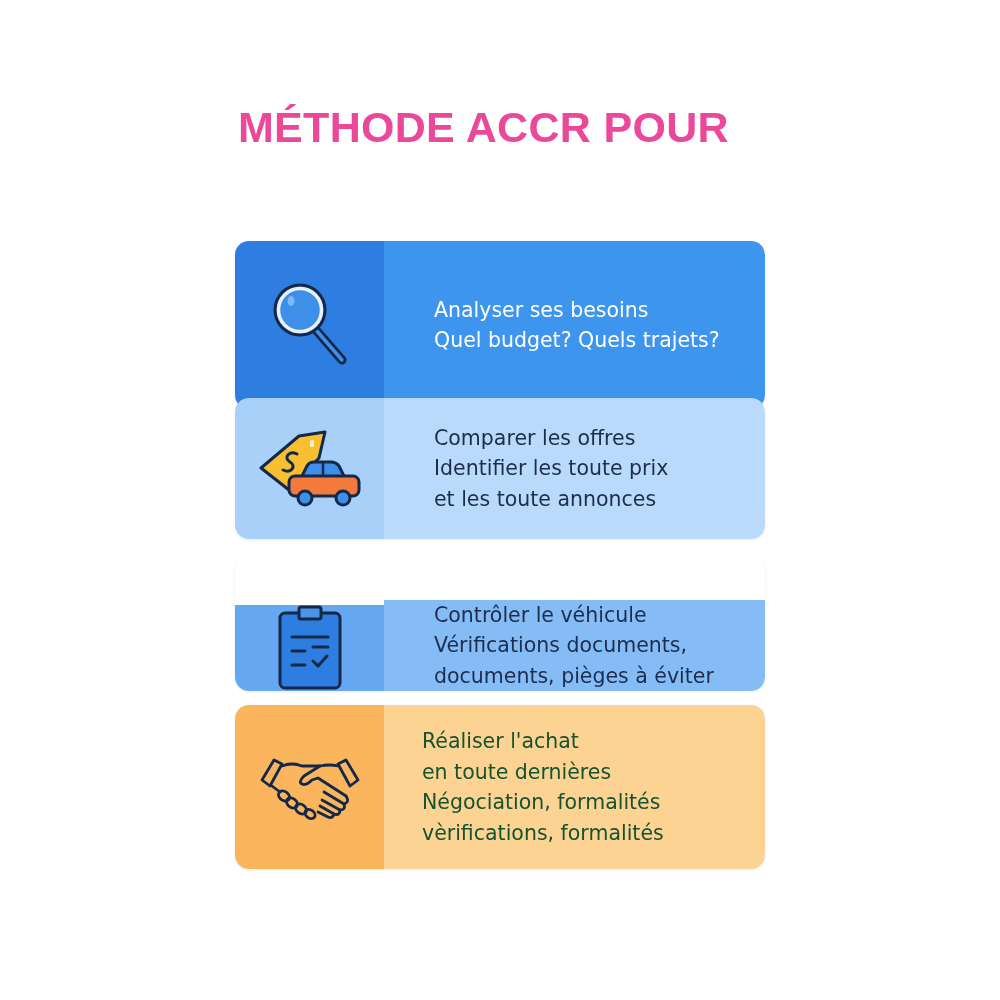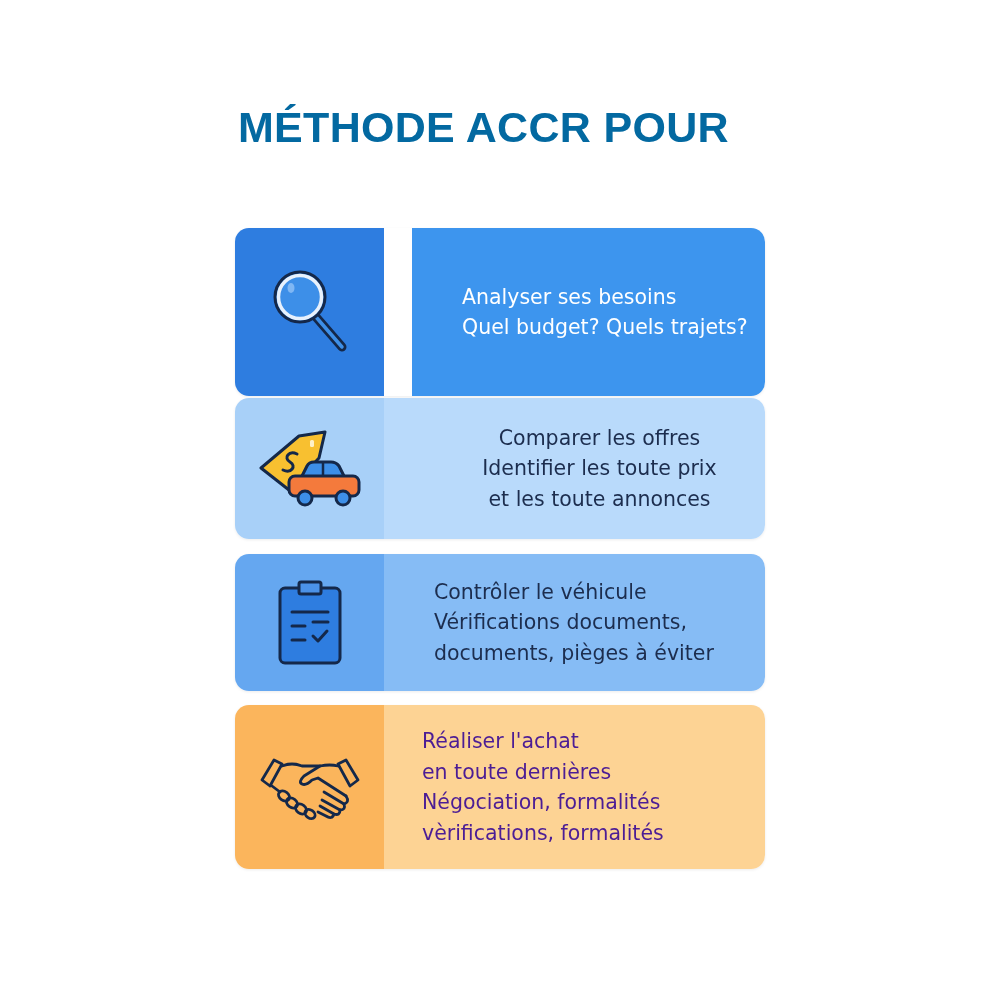--- a/index.html
+++ b/index.html
@@ -3,21 +3,21 @@
 <meta charset="utf-8">
 <style>
   html, body { margin: 0; padding: 0; }
   body {
     width: 1000px; height: 1000px; background: #ffffff;
     position: relative; overflow: hidden;
     font-family: "Liberation Sans", "DejaVu Sans", sans-serif;
   }
   .title {
     position: absolute; left: 238px; top: 100px;
-    margin: 0; color: #0369a1;
+    margin: 0; color: #ec4899;
     font-family: "Liberation Sans", "DejaVu Sans", sans-serif;
     font-weight: 700; font-size: 43px; line-height: 54px;
     letter-spacing: 0.3px;
   }
   .title span { display: block; }
   .card {
     position: absolute; left: 235px; width: 530px;
     border-radius: 14px; overflow: hidden; display: flex;
     box-shadow: 0 1px 3px rgba(0,0,0,0.08);
   }
@@ -26,32 +26,32 @@
     display: flex; align-items: center; justify-content: center;
   }
   .card .text-col {
     flex: 1; display: flex; flex-direction: column; justify-content: center;
     padding-left: 50px;
     font-size: 20.5px; line-height: 30.5px;
     font-family: "DejaVu Sans", "Liberation Sans", sans-serif;
     font-weight: 400;
   }
   .card .text-col span { display: block; white-space: nowrap; }
-  .c1 { top: 228px; height: 168px; gap: 28px; }
+  .c1 { top: 241px; height: 168px; }
   .c1 .icon-col { background: #2e7de0; }
   .c1 .text-col { background: #3d95ee; color: #ffffff; }
   .c2 { top: 398px; height: 141px; }
   .c2 .icon-col { background: #a8d0f8; }
-  .c2 .text-col { background: #b9dafb; color: #1c2d4e; text-align: center; }
-  .c3 { top: 554px; height: 137px; }
+  .c2 .text-col { background: #b9dafb; color: #1c2d4e; }
+  .c3 { top: 554px; height: 137px; align-items: flex-end; }
   .c3 .icon-col { background: #65a7f0; }
   .c3 .text-col { background: #86bcf5; color: #1c2d4e; }
   .c4 { top: 705px; height: 164px; }
   .c4 .icon-col { background: #fbb55c; }
-  .c4 .text-col { background: #fdd394; color: #4c1d95; padding-left: 38px; }
+  .c4 .text-col { background: #fdd394; color: #14532d; padding-left: 38px; }
   svg { display: block; }
 </style>
 </head>
 <body>
 
 <h1 class="title">
   <span>MÉTHODE ACCR POUR</span>
 </h1>
 
 <div class="card c1">

